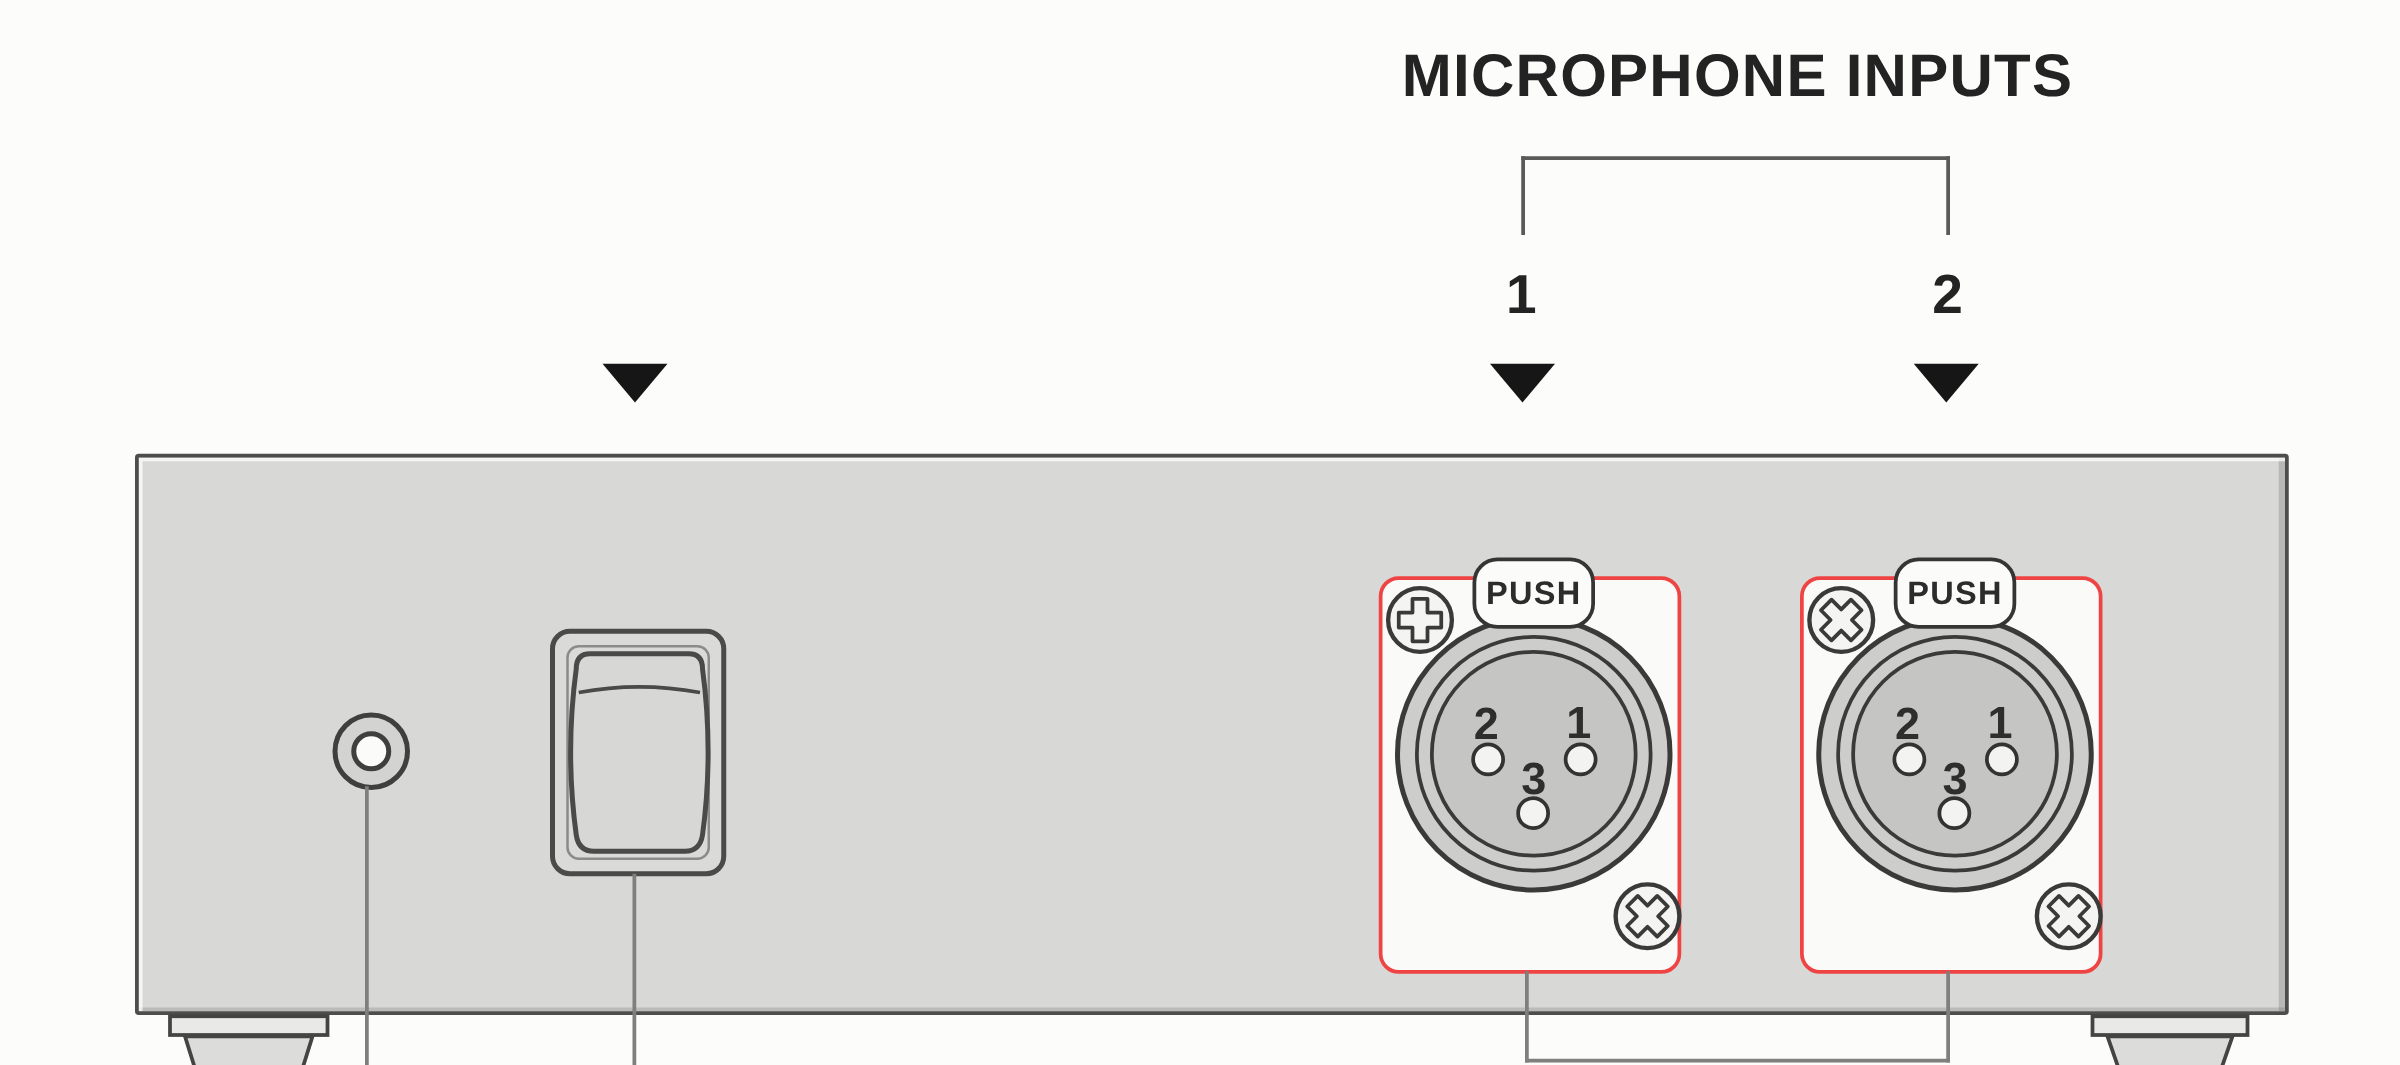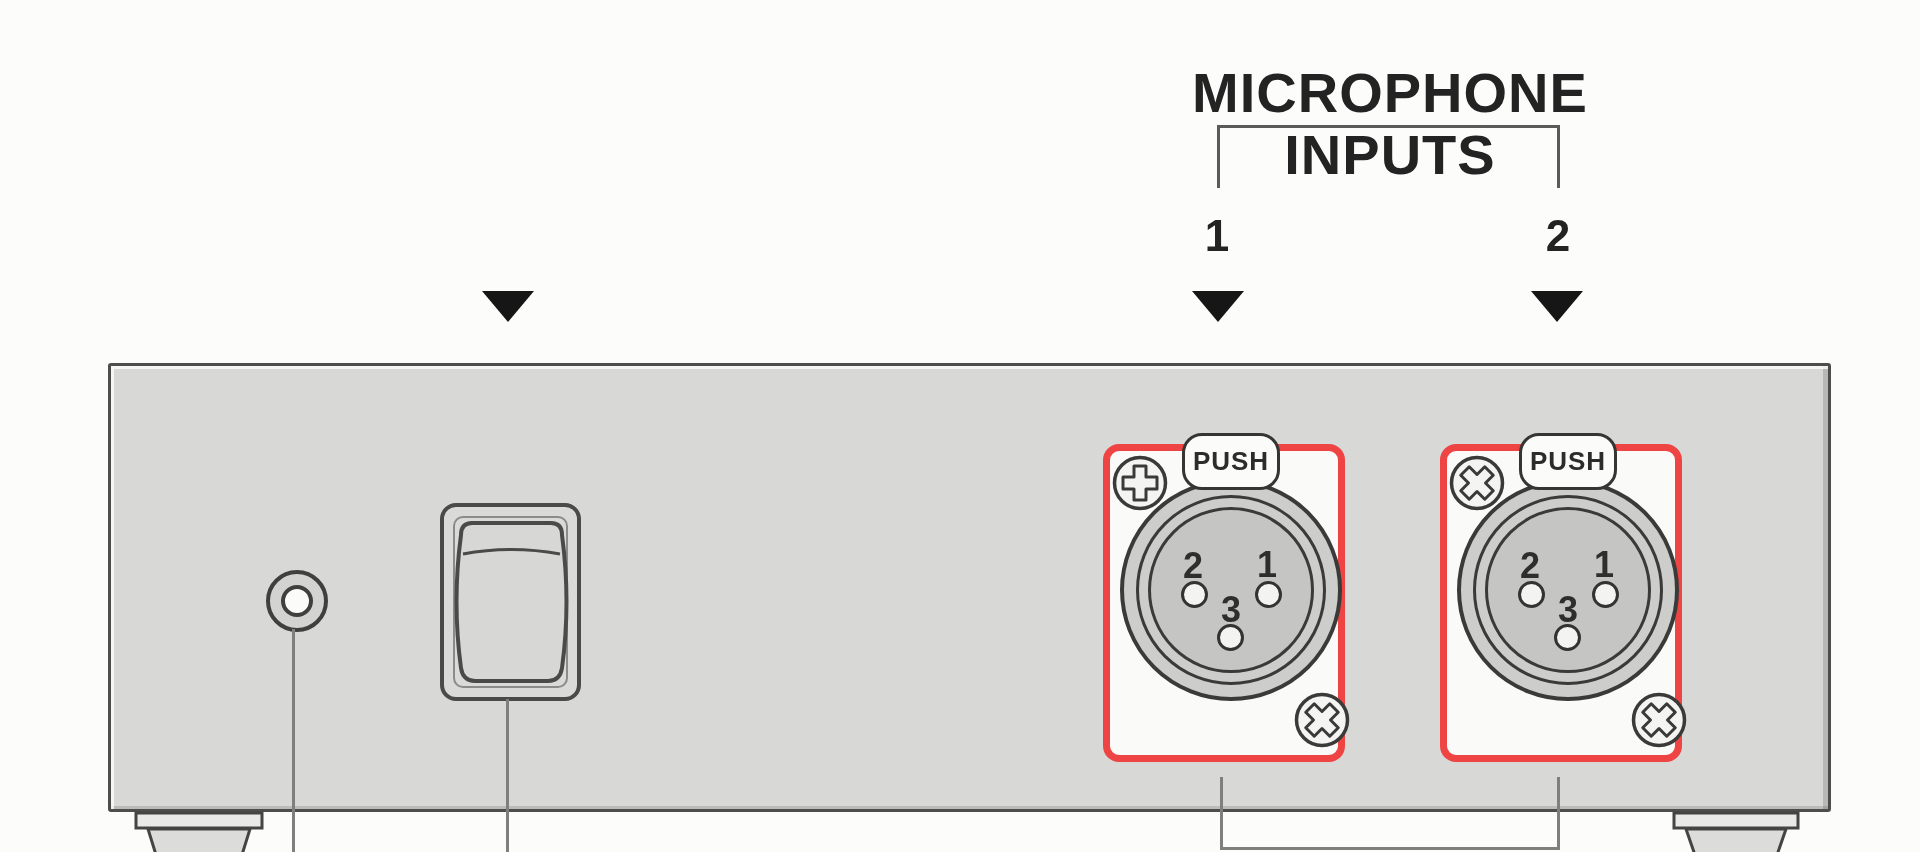--- a/index.html
+++ b/index.html
@@ -2,21 +2,21 @@
 <html style="--background: #fcfcfb; --panel: #d8d8d7; --plate: #fafaf9; --annotation: #232323;"><head>
 <meta charset="utf-8">
 <style>
   html,body{margin:0;padding:0;}
   *{box-sizing:border-box;}
   body{font-family:"Liberation Sans", sans-serif; background:#ffffff;}
   .stage{position:relative;width:1920px;height:852px;overflow:hidden;background:var(--background,#fcfcfb);}
 
   
   .anno{position:absolute;font-weight:bold;color:var(--annotation,#232323);text-align:center;line-height:1.1;}
-  .title{left:1090px;top:62px;width:600px;font-size:56px;letter-spacing:1px;}
+  .title{left:1090px;top:36px;width:600px;font-size:48px;letter-spacing:1px;}
   .power{left:362px;top:210px;width:300px;font-size:44px;letter-spacing:1px;}
   .num{top:212px;width:60px;font-size:44px;}
   .num1{left:1187px;}
   .num2{left:1528px;}
 
   
   .line{position:absolute;background:#5a5a5a;}
   .bracket-h{left:1217px;top:125px;width:343px;height:3px;}
   .bracket-v{width:3px;height:63px;top:125px;}
   .bv1{left:1217px;}
@@ -55,22 +55,22 @@
         border:4px solid #3f3f3e;background:#fbfbfa;}
 
   
   .switch{position:absolute;left:329px;top:137px;width:141px;height:198px;
           border:4px solid #4a4a49;border-radius:16px;background:#dadad9;}
   .switch-lip{position:absolute;left:9px;top:9px;right:9px;bottom:9px;
           border:2px solid #8b8b8a;border-radius:10px;}
   .rocker-svg{position:absolute;left:0;top:0;}
 
   
-  .xlr{position:absolute;top:78px;width:242px;height:318px;background:var(--plate,#fafaf9);
-       border:7px solid #ef4444;border-radius:16px;}
+  .xlr{position:absolute;top:95px;width:242px;height:318px;background:var(--plate,#fafaf9);
+       border:3px solid #ef4444;border-radius:16px;}
   .xlr1{left:992px;}
   .xlr2{left:1329px;}
   .latch{position:absolute;left:97px;top:34px;width:48px;height:30px;background:#cdcdcc;
          border-left:3px solid #3a3a39;border-right:3px solid #3a3a39;}
   .ring-outer{position:absolute;left:10px;top:28px;width:222px;height:222px;border-radius:50%;
          border:4px solid #3a3a39;background:#cdcdcc;}
   .ring-mid{position:absolute;left:12px;top:12px;width:190px;height:190px;border-radius:50%;
          border:3px solid #3a3a39;}
   .ring-inner{position:absolute;left:24px;top:24px;width:166px;height:166px;border-radius:50%;
          border:3px solid #3a3a39;background:#c5c5c4;}

